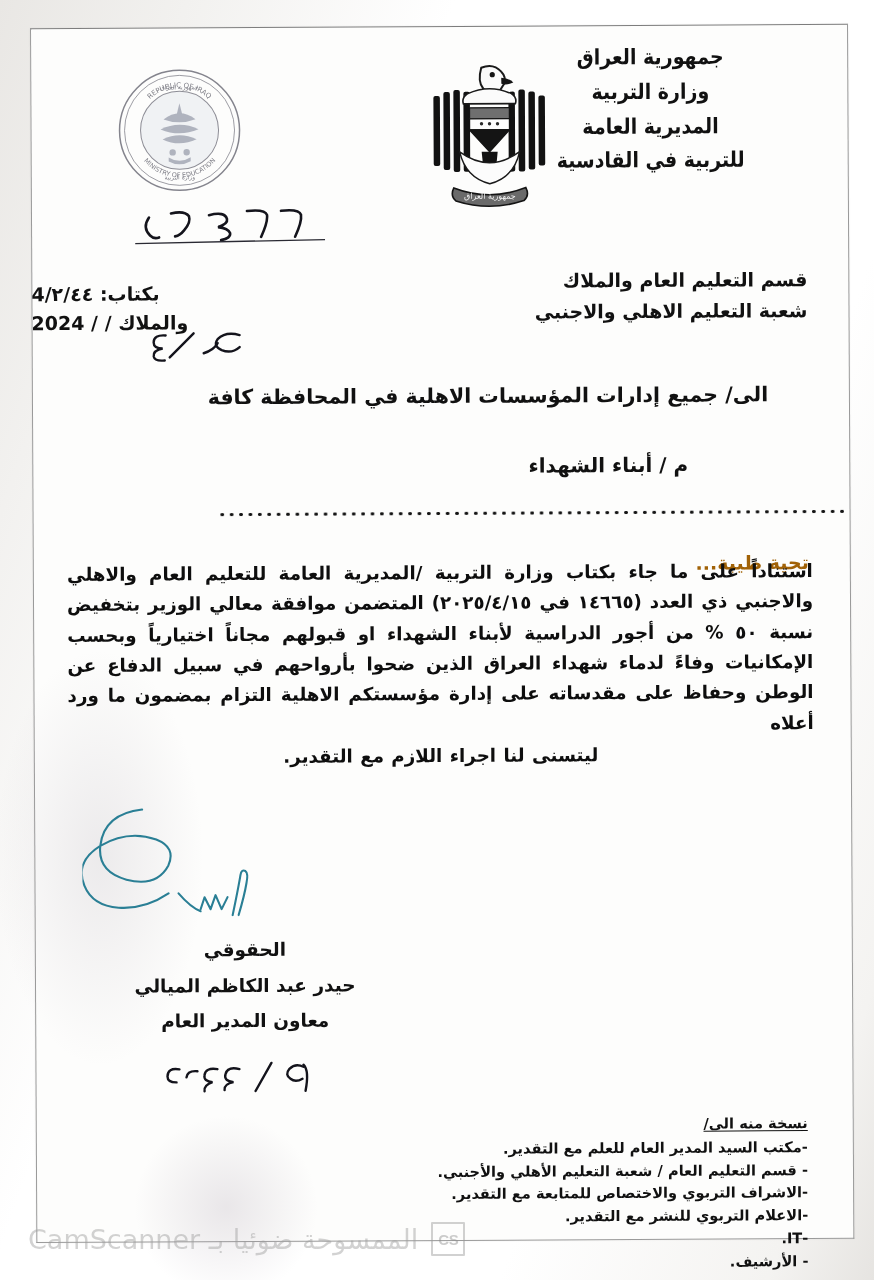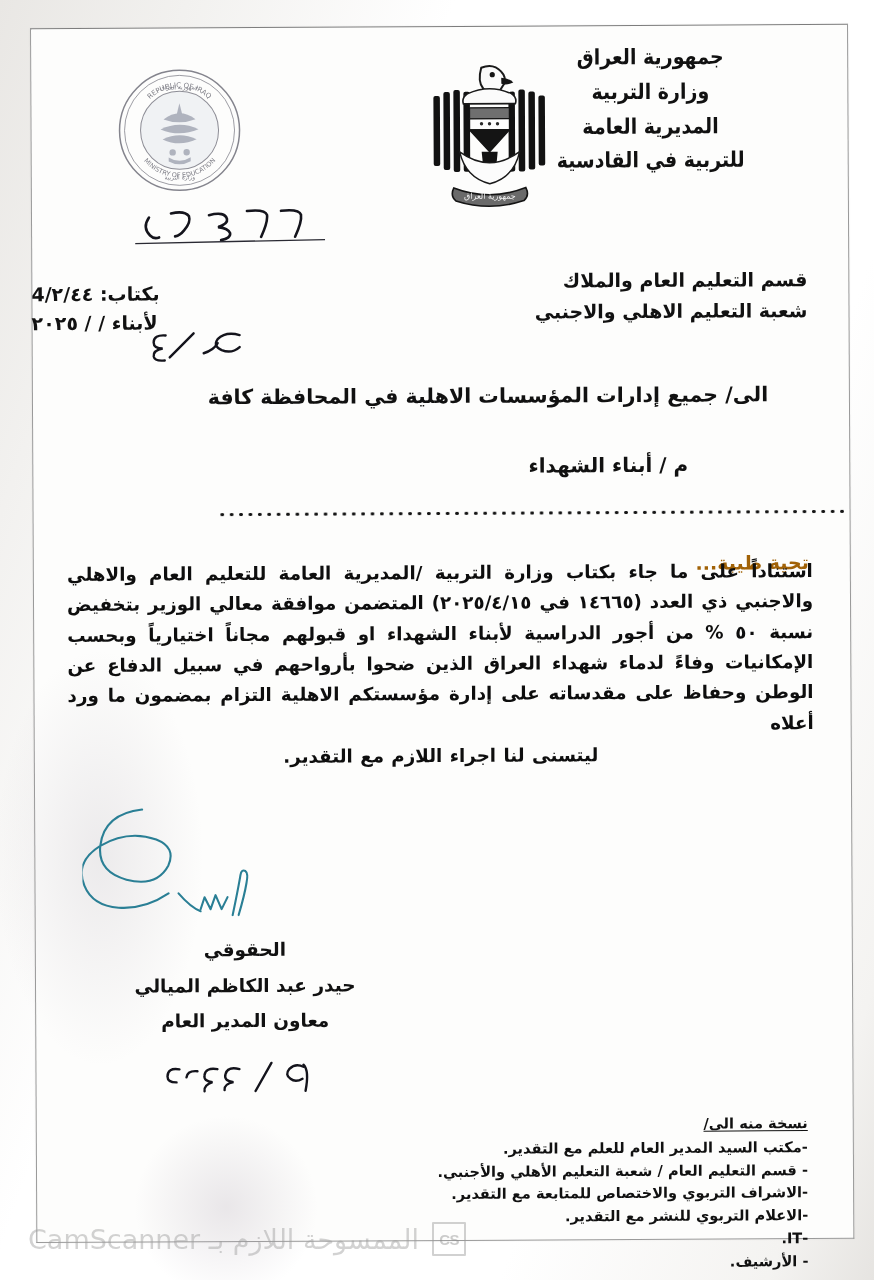--- a/index.html
+++ b/index.html
@@ -390,22 +390,22 @@
     <div>المديرية العامة</div>
     <div>للتربية في القادسية</div>
   </div>
 
   <div class="refblock ar">
     <div class="refrow">
       <span>بكتاب:</span>
       <span>4/٢/٤٤</span>
     </div>
     <div class="refrow">
-      <span>لأبناء</span>
-      <span>/     /  ٢٠٢٥</span>
+      <span>والملاك</span>
+      <span>/     /  2024</span>
     </div>
     <div class="hand-date">
       <svg viewBox="0 0 130 36" width="130" height="36">
         <g fill="none" stroke="#14141c" stroke-width="2.4" stroke-linecap="round">
           <path d="M96 8 q-14 -4 -22 4 q-5 7 4 11 q10 4 18 -3"></path>
           <path d="M60 26 q10 -3 14 -10"></path>
           <path d="M50 6 L26 30"></path>
           <path d="M22 8 q-12 -1 -12 7 q0 6 9 6 q-10 2 -9 8 q1 5 11 4"></path>
         </g>
       </svg>
@@ -472,16 +472,16 @@
       <li>-IT.</li>
       <li>- الأرشيف.</li>
     </ul>
   </div>
 
 </div>
 
 <div class="watermark">
   <div class="cs-badge">CS</div>
   <div class="cs-text">
-    <span>الممسوحة اللازم بـ</span>
+    <span>الممسوحة ضوئيا بـ</span>
     <span class="latin">CamScanner</span>
   </div>
 </div>
 
 </body></html>

